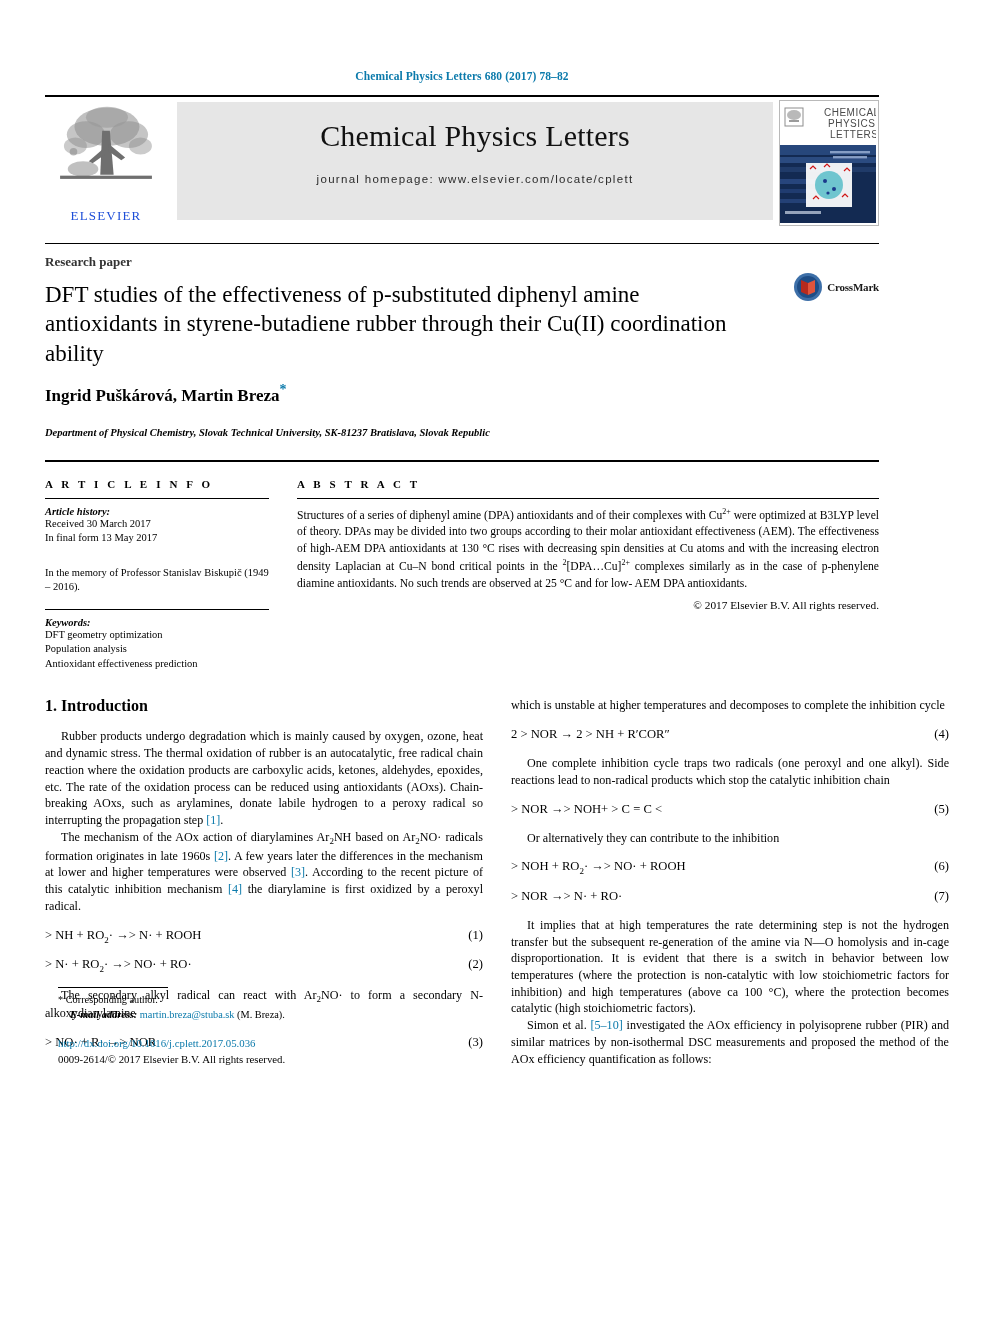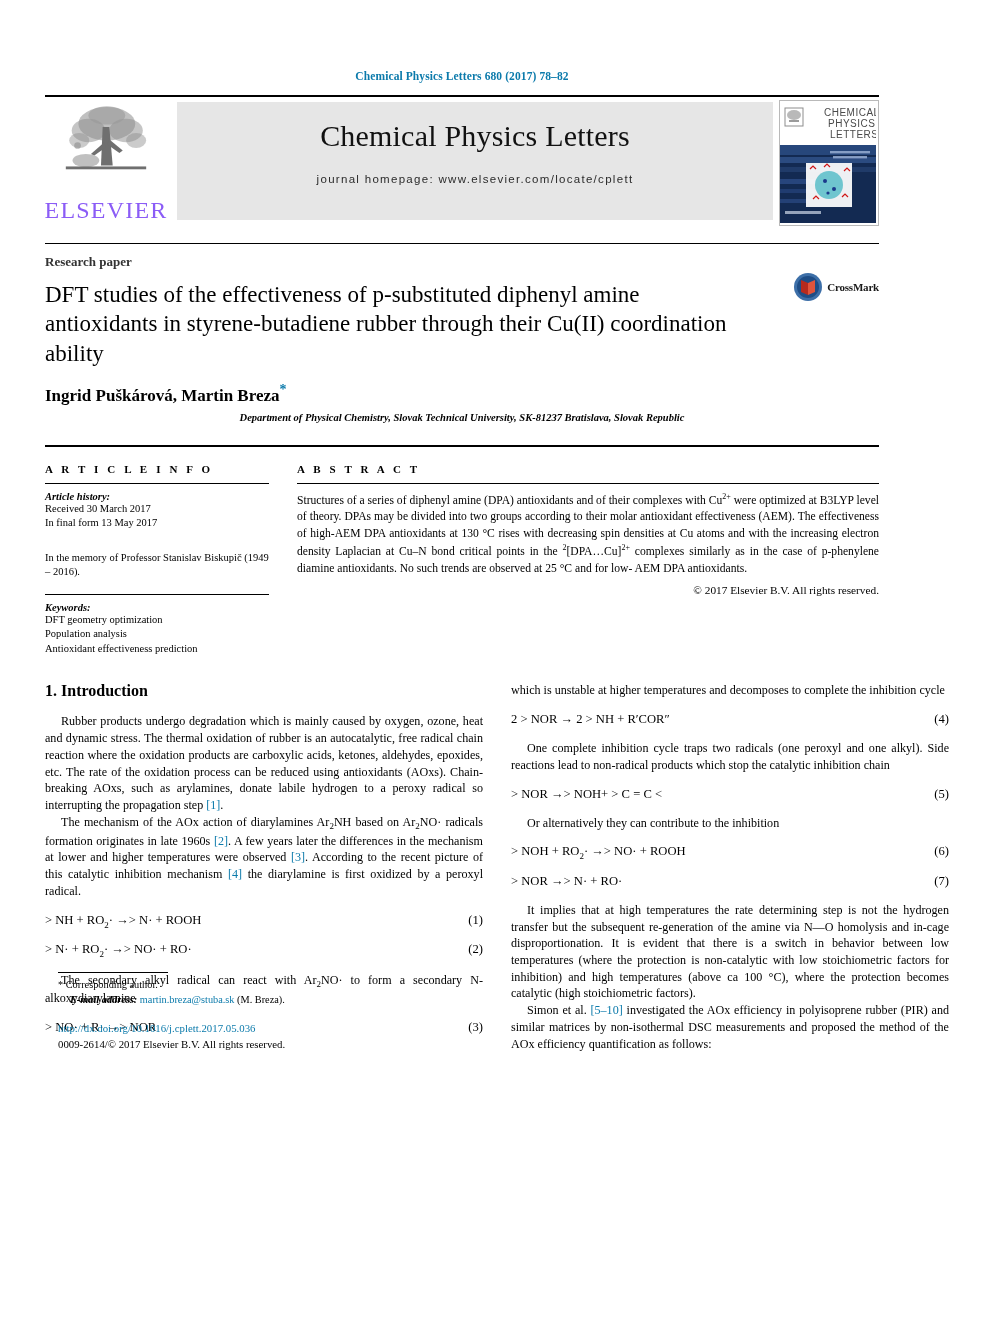--- a/index.html
+++ b/index.html
@@ -47,23 +47,23 @@
     width: 122px;
     height: 120px;
     display: flex;
     flex-direction: column;
     align-items: center;
     justify-content: flex-end;
   }
   .tree-svg { display:block; }
   .elsevier-word {
     font-family: "Liberation Serif", serif;
-    font-size: 24px;
+    font-size: 13px;
     letter-spacing: 1.2px;
-    color: #8b5cf6;
+    color: #1d4ed8;
     line-height: 1;
     margin-top: 19px;
   }
   .journal-band {
     position: absolute;
     left: 132px;
     top: 5px;
     right: 106px;
     height: 118px;
     background: #e6e6e6;
@@ -131,23 +131,22 @@
     font-weight: bold;
     margin-top: 14px;
     color: #000;
   }
   .authors .star { color: #0b7aab; font-size: 14px; vertical-align: super; }
   .affiliation {
     font-family: "Liberation Serif", serif;
     font-style: italic;
     font-size: 10.5px;
     font-weight: bold;
-    margin-top: 6px;
+    margin-top: 21px;
     color: #000;
-    text-align: center;
   }
   .crossmark {
     position: absolute;
     right: 0px;
     top: 28px;
     display: flex;
     align-items: center;
     gap: 4px;
   }
   .crossmark-label {

